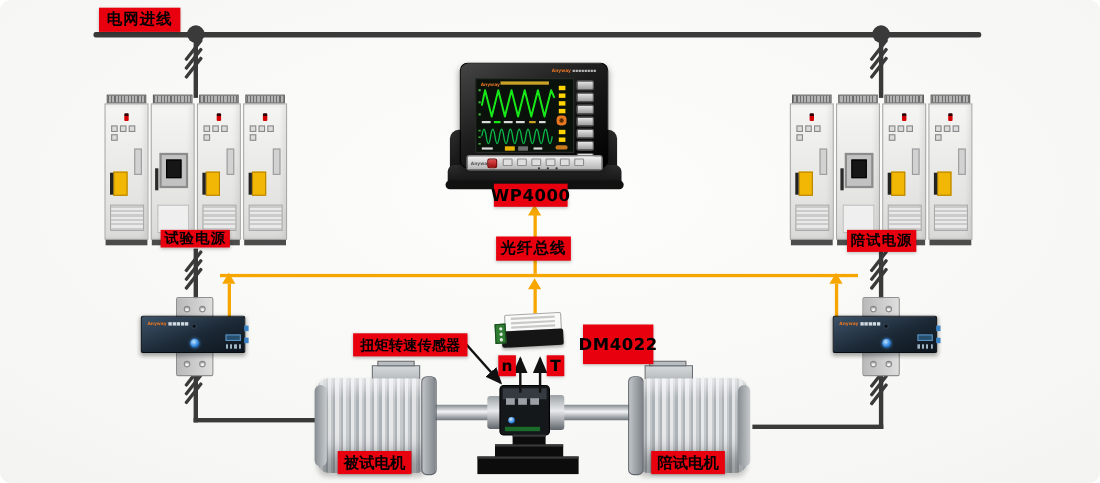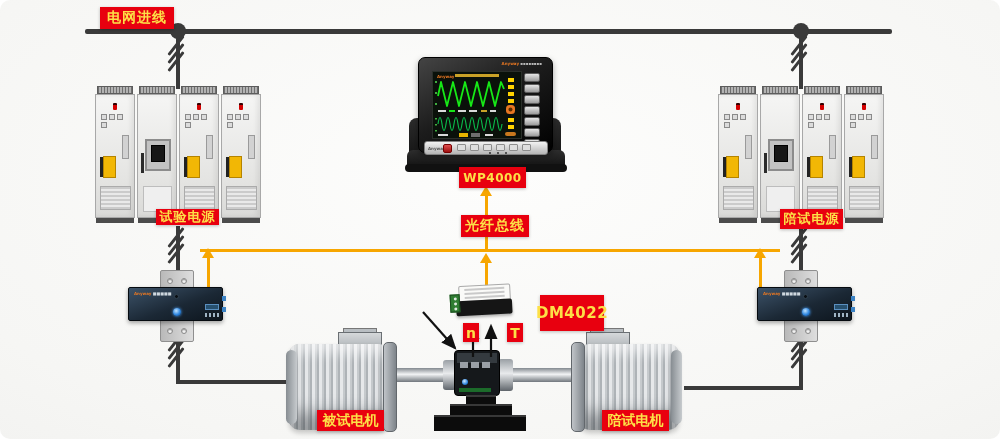--- a/index.html
+++ b/index.html
@@ -12,23 +12,23 @@
   }
   
   .pline { position:absolute; background:#3a3a3a; }
   .jdot { position:absolute; width:16px; height:16px; border-radius:50%; background:#3a3a3a; }
   .slashes { position:absolute; display:flex; flex-direction:column; gap:5px; }
   .slashes i { display:block; width:24px; height:3px; background:#3a3a3a; transform:rotate(-52deg); border-radius:1px; }
   
   .yline { position:absolute; background:#f7a600; }
   .yarrow { position:absolute; width:0; height:0; border-left:6px solid transparent; border-right:6px solid transparent; border-bottom:10px solid #f7a600; }
   
-  .rlabel { position:absolute; background:#e8000f; color:#fde047; font-weight:bold;
+  .rlabel { position:absolute; background:#e8000f; color:#000000; font-weight:bold;
     display:flex; align-items:center; justify-content:center; letter-spacing:1px;
-    box-shadow:0 1px 3px rgba(0,0,0,.25); white-space:nowrap; z-index:30;margin-left:10px; }
+    box-shadow:0 1px 3px rgba(0,0,0,.25); white-space:nowrap; z-index:30; }
   
   .cabgroup { position:absolute; width:168px; height:137px; }
   .cab { position:absolute; top:0; width:40px; height:137px; }
   .vent { position:absolute; top:0; left:2px; right:2px; height:8px;
     background:repeating-linear-gradient(90deg,#6e6e6e 0 1px,#b2b2b2 1px 3px);
     border:1px solid #5c5c5c; }
   .cbody { position:absolute; top:8px; left:0; right:0; height:124px;
     background:linear-gradient(180deg,#f5f5f4,#e4e4e2 70%,#dadad8);
     border:1px solid #a8a8a8; box-shadow:inset -3px 0 5px rgba(0,0,0,.07); }
   .cfoot { position:absolute; top:132px; left:1px; right:1px; height:5px; background:#4c4c4c; }
@@ -433,21 +433,22 @@
       </marker>
     </defs>
     <line x1="18" y1="12" x2="50" y2="48" stroke="#111" stroke-width="2.2" marker-end="url(#ah)"></line>
     <line x1="68" y1="57" x2="68" y2="26" stroke="#111" stroke-width="2.2" marker-end="url(#ah)"></line>
     <line x1="86" y1="57" x2="86" y2="26" stroke="#111" stroke-width="2.2" marker-end="url(#ah)"></line>
   </svg>
 
   <div class="rlabel" style="left:90px;top:7px;width:74px;height:22px;font-size:14px">电网进线</div>
   <div class="rlabel" style="left:146px;top:209px;width:63px;height:16px;font-size:13px">试验电源</div>
   <div class="rlabel" style="left:770px;top:209px;width:63px;height:20px;font-size:13px">陪试电源</div>
-  <div class="rlabel" style="left:449px;top:167px;width:67px;height:21px;font-size:12px;letter-spacing:.5px">WP4000</div>
+  <div class="rlabel" style="left:449px;top:167px;width:67px;height:21px;font-size:15px;letter-spacing:.5px">WP4000</div>
   <div class="rlabel" style="left:451px;top:215px;width:68px;height:22px;font-size:14px">光纤总线</div>
+  <div class="rlabel" style="left:321px;top:303px;width:104px;height:21px;font-size:13px;letter-spacing:0">扭矩转速传感器</div>
   <div class="rlabel" style="left:530px;top:295px;width:64px;height:36px;font-size:15px;letter-spacing:.5px">DM4022</div>
   <div class="rlabel" style="left:453px;top:323px;width:16px;height:19px;font-size:14px;letter-spacing:0">n</div>
   <div class="rlabel" style="left:497px;top:323px;width:16px;height:19px;font-size:14px;letter-spacing:0">T</div>
   <div class="rlabel" style="left:307px;top:410px;width:67px;height:21px;font-size:14px;letter-spacing:0">被试电机</div>
   <div class="rlabel" style="left:592px;top:410px;width:67px;height:21px;font-size:14px;letter-spacing:0">陪试电机</div>
 
 </div>
 
 </body></html>

